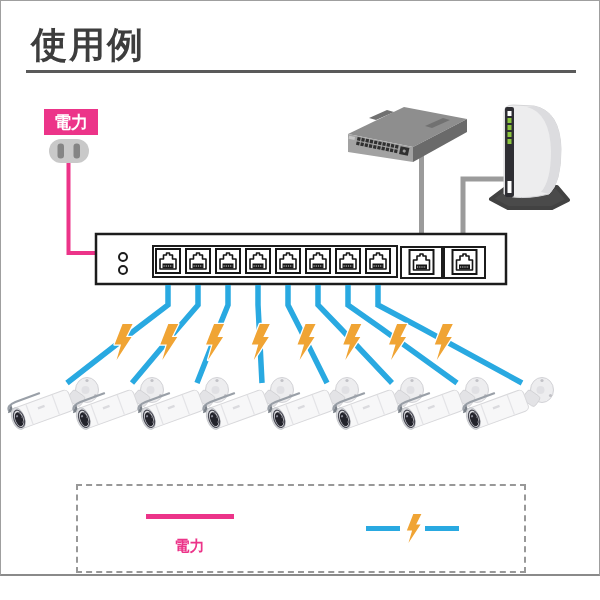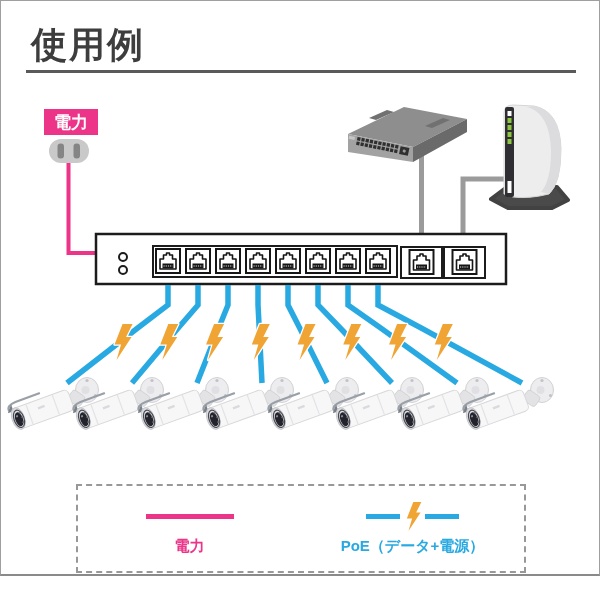--- a/index.html
+++ b/index.html
@@ -197,16 +197,15 @@
       <div class="legend-label" style="color: rgb(236, 52, 137);">電力</div>
     </div>
     <div class="legend-item">
       <div class="legend-swatch">
         <span class="legend-bar half" style="background: rgb(41, 169, 225);"></span>
         <svg class="legend-bolt" width="21" height="33" viewBox="-2 -2 26 40">
             <use href="#bolt-shape"></use>
           </svg>
         <span class="legend-bar half" style="background: rgb(41, 169, 225);"></span>
       </div>
-      <div class="legend-label" style="color: rgb(41, 169, 225);">PoE（データ+電源）</div>
     </div>
   </div>
 </div>
 
 </body></html>

